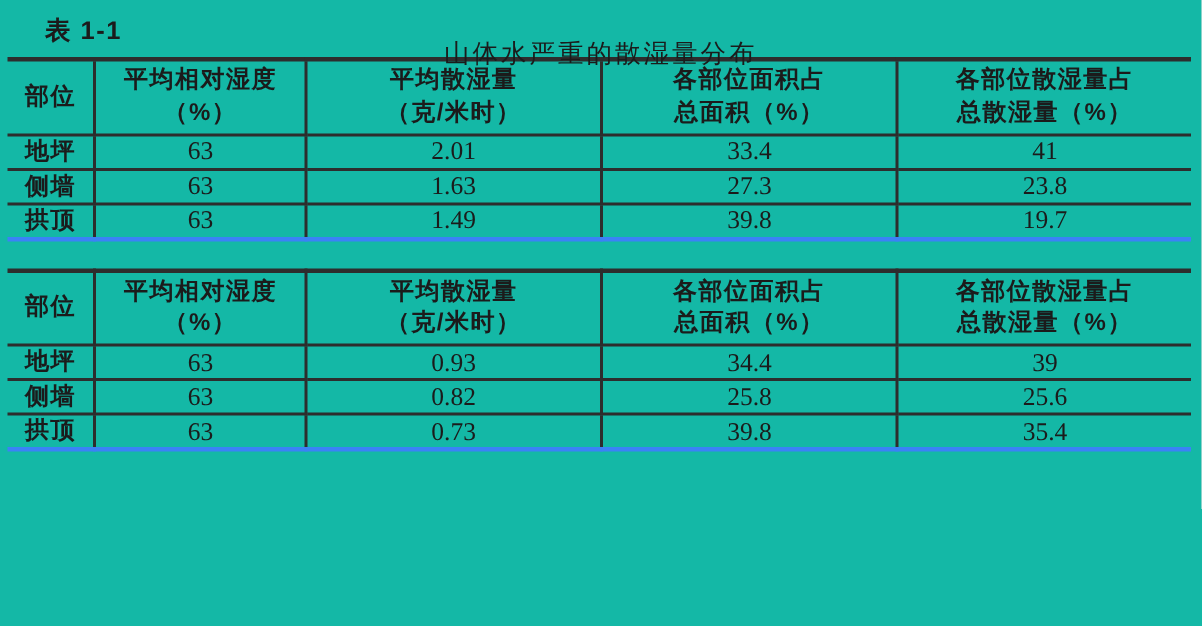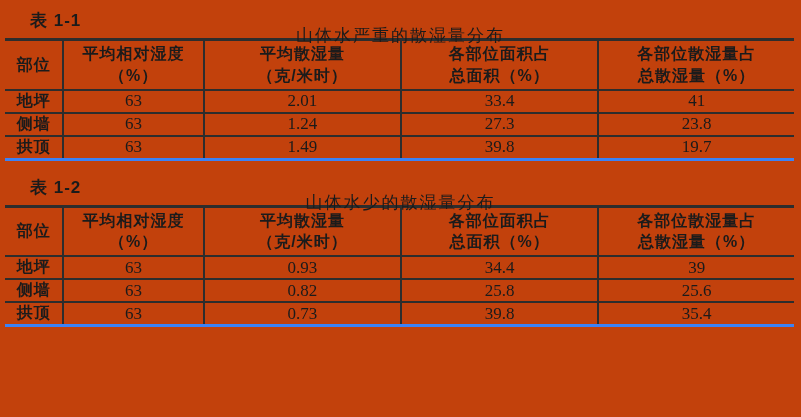--- a/index.html
+++ b/index.html
@@ -1,21 +1,21 @@
 <!DOCTYPE html>
 <html><head>
 <meta charset="utf-8">
 <style>
   * { margin: 0; padding: 0; box-sizing: border-box; }
   html, body { background: #e9e9e7; }
   .page {
     position: relative;
     width: 801px;
     height: 417px;
-    background: #c2410c;
+    background: #14b8a6;
     overflow: hidden;
     font-family: "Liberation Sans", "DejaVu Sans", sans-serif;
     color: #1b1b1b;
     padding-top: 7px;
   }
   .caption-row {
     position: relative;
     height: 26px;
     margin: 0 6px;
   }
@@ -118,40 +118,36 @@
       <tr>
         <td class="part-cell">地坪</td>
         <td class="num-cell">63</td>
         <td class="num-cell">2.01</td>
         <td class="num-cell">33.4</td>
         <td class="num-cell">41</td>
       </tr>
       <tr>
         <td class="part-cell">侧墙</td>
         <td class="num-cell">63</td>
-        <td class="num-cell">1.24</td>
+        <td class="num-cell">1.63</td>
         <td class="num-cell">27.3</td>
         <td class="num-cell">23.8</td>
       </tr>
       <tr>
         <td class="part-cell">拱顶</td>
         <td class="num-cell">63</td>
         <td class="num-cell">1.49</td>
         <td class="num-cell">39.8</td>
         <td class="num-cell">19.7</td>
       </tr>
     </tbody>
   </table>
 
   <div class="gap"></div>
 
-  <div class="caption-row">
-    <span class="caption">表 1-2</span>
-    <span class="title">山体水少的散湿量分布</span>
-  </div>
 
   <table class="data-table">
     <colgroup>
       <col style="width:7.4%">
         <col style="width:17.8%">
         <col style="width:25%">
         <col style="width:25%">
         <col style="width:24.8%">
     </colgroup>
     <thead>

